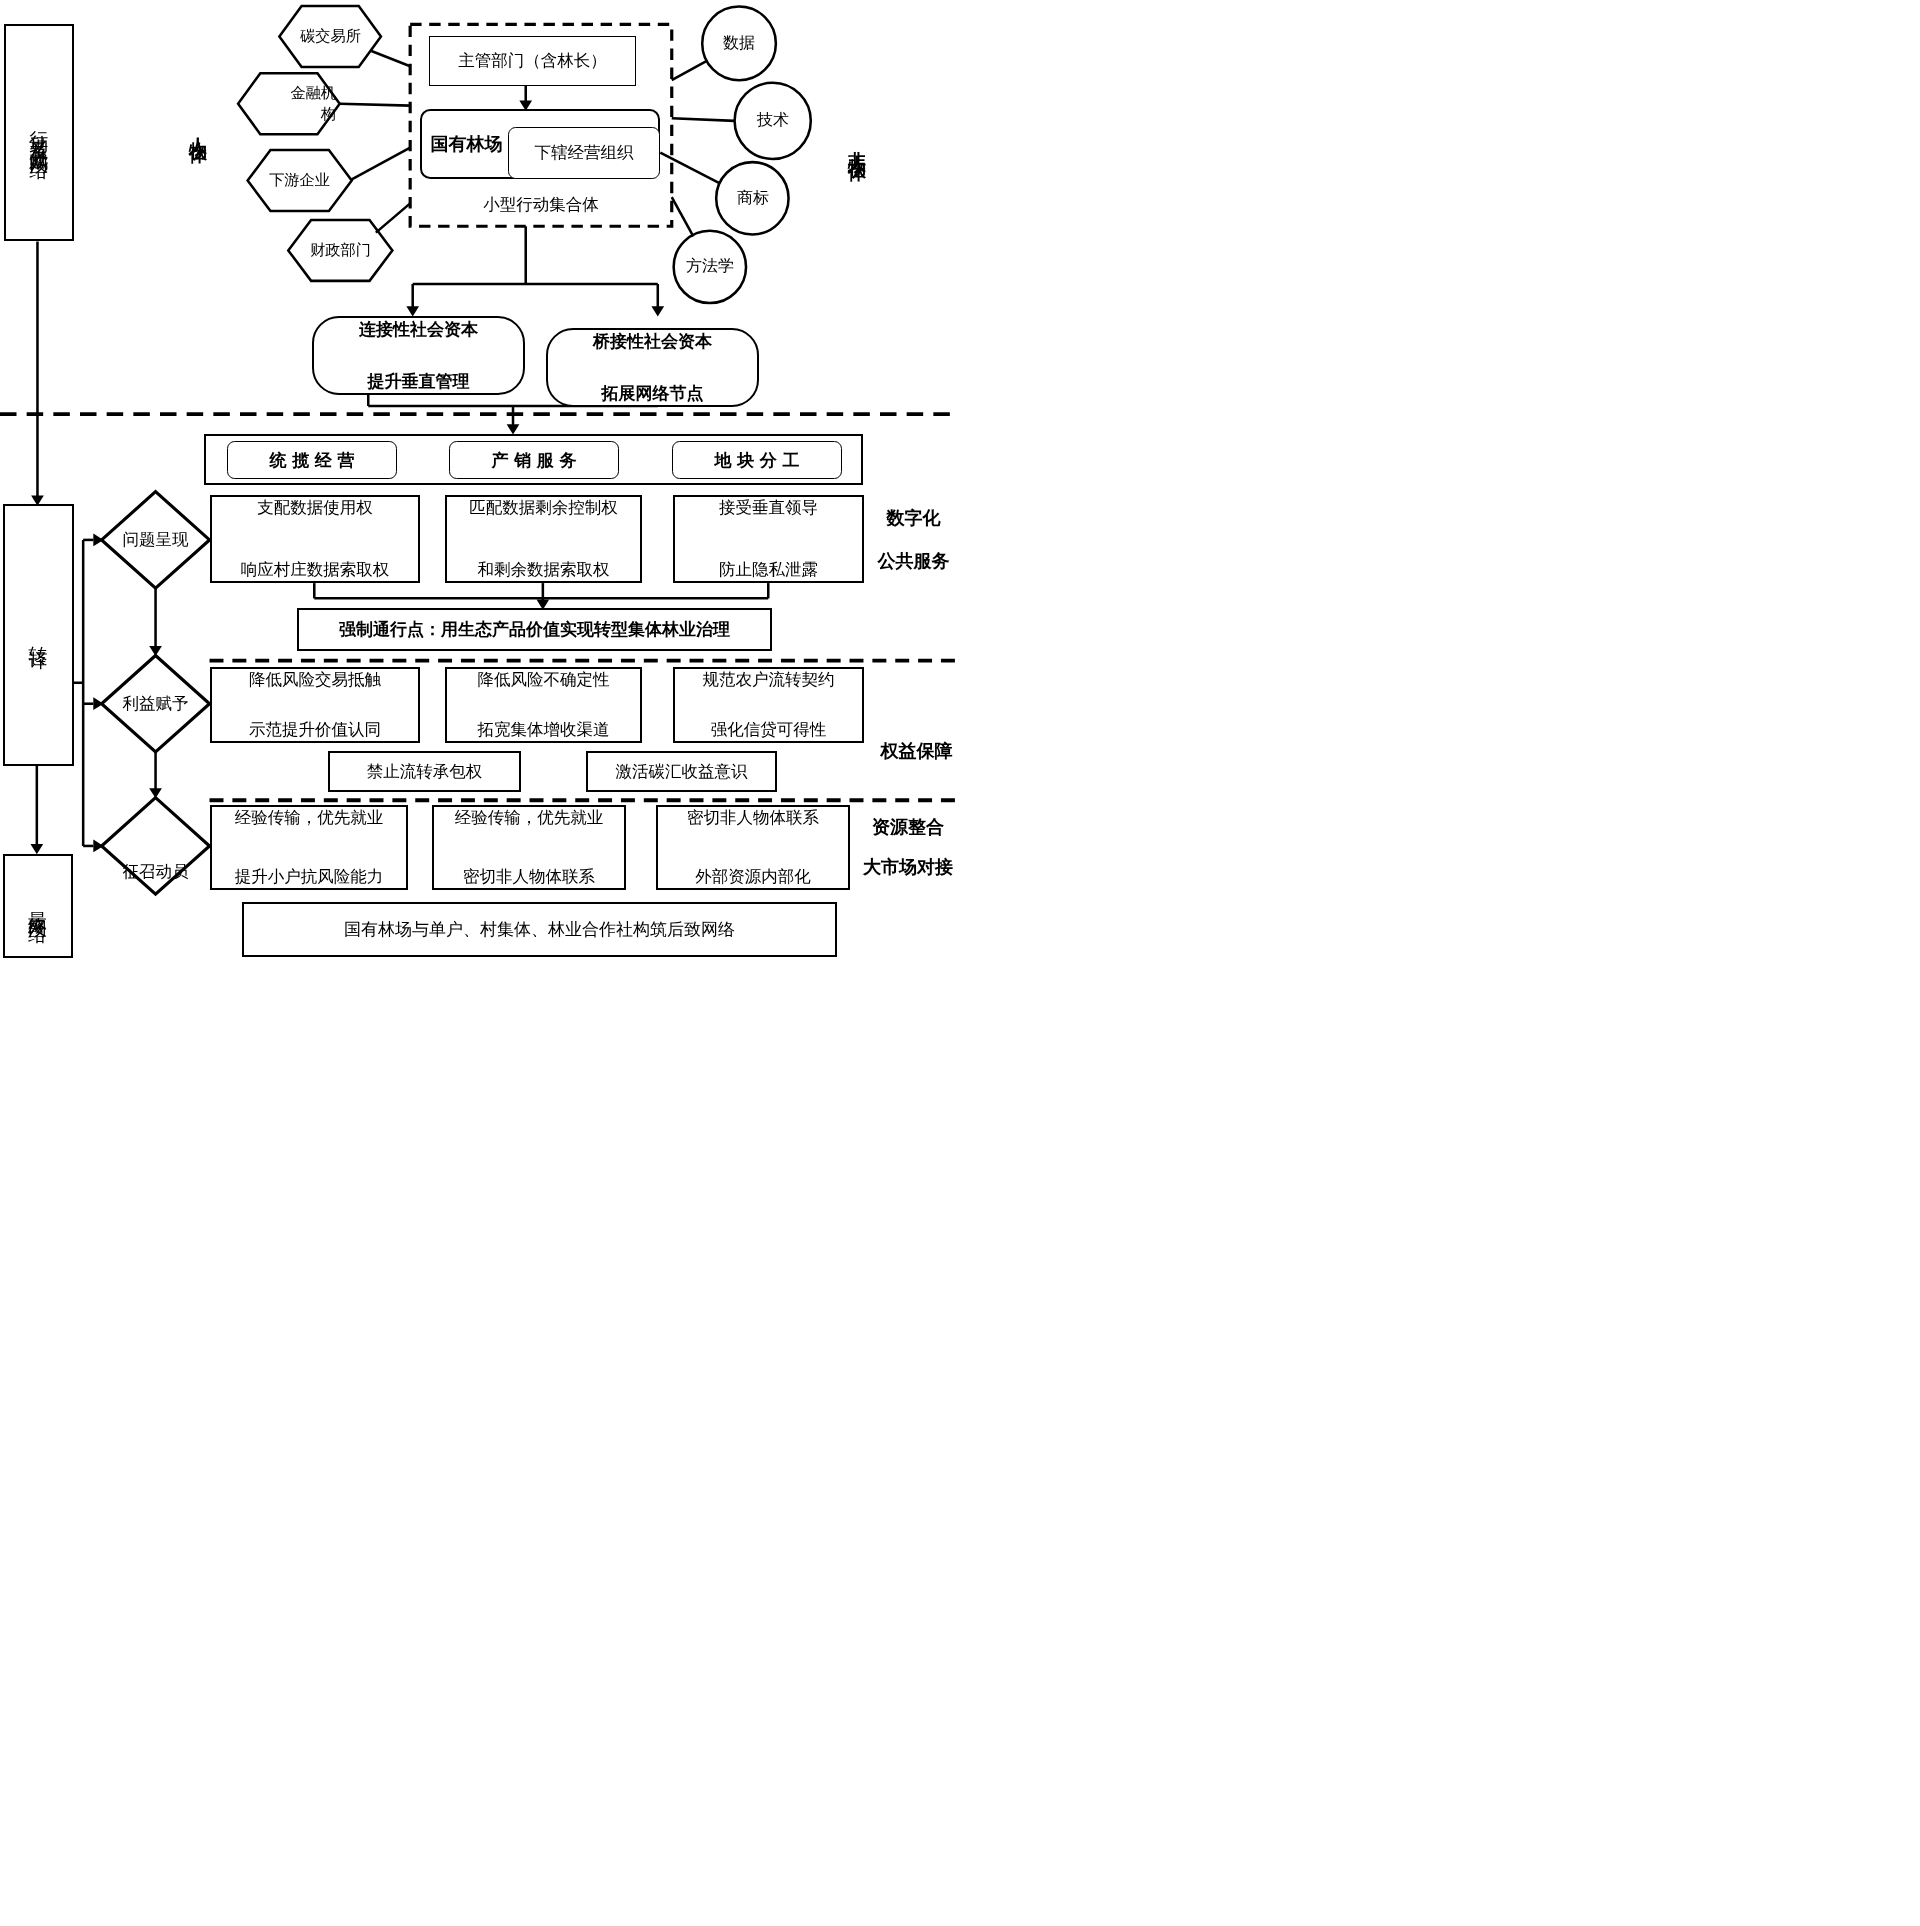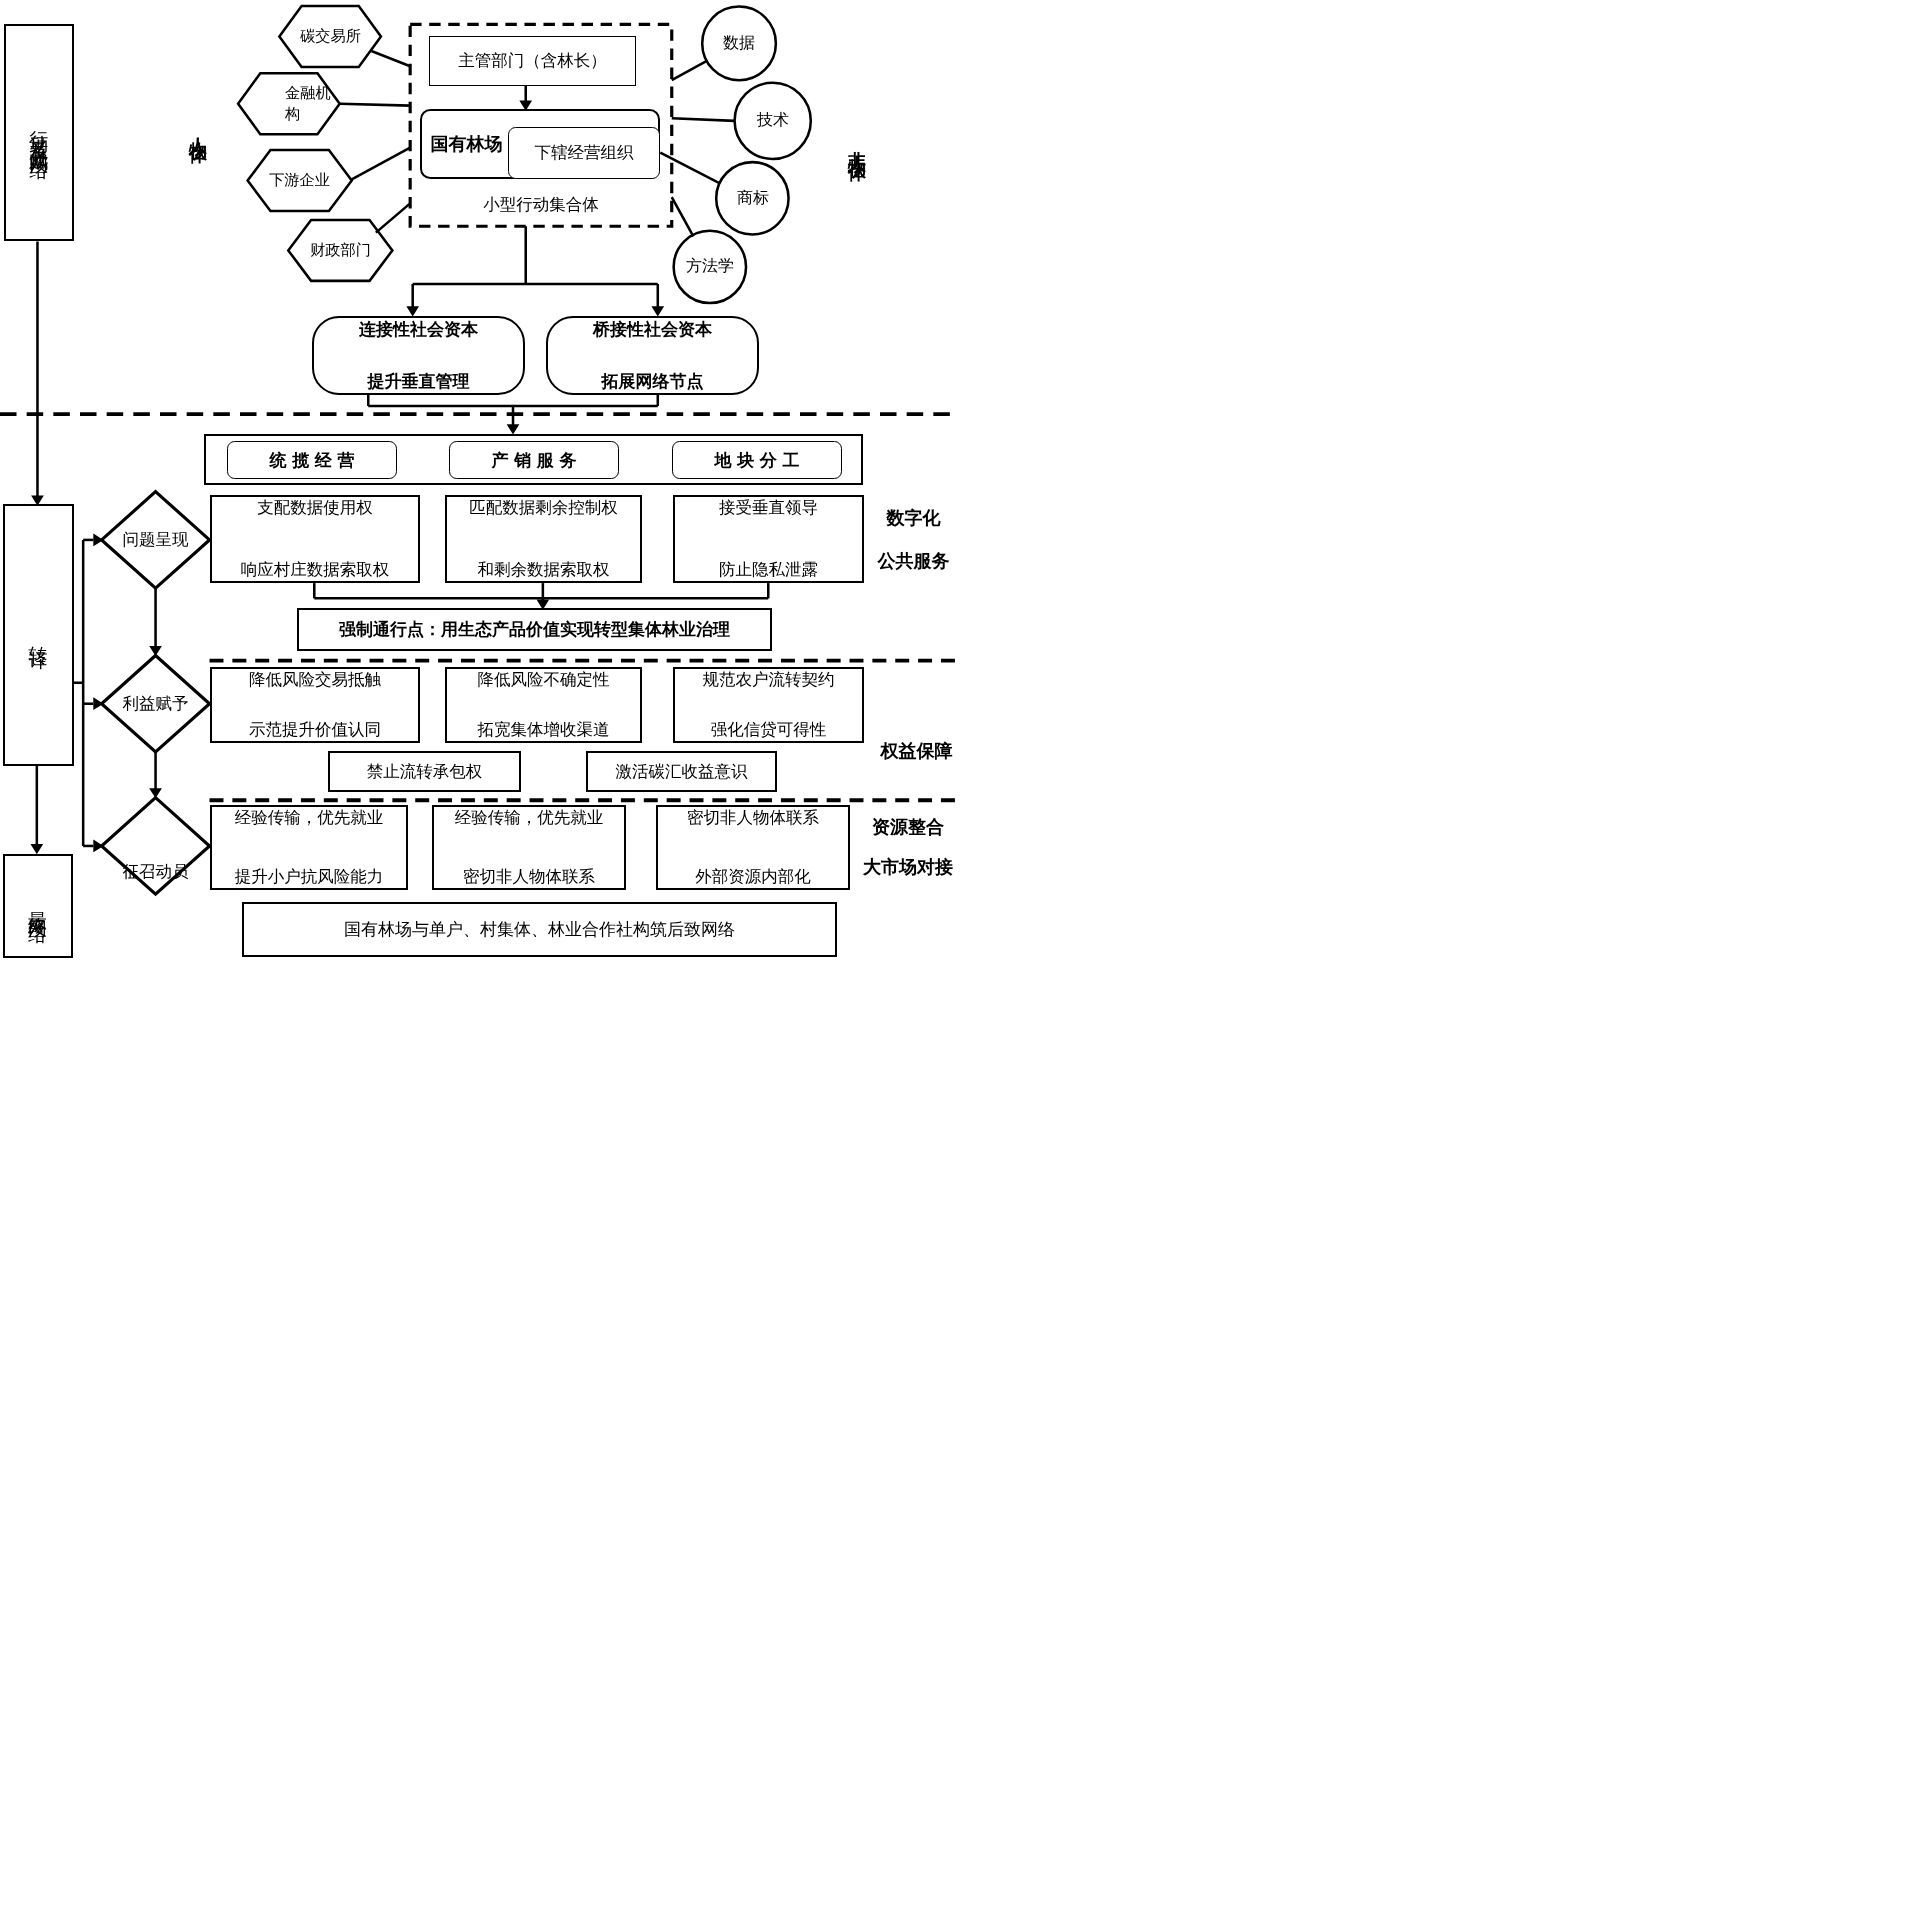--- a/index.html
+++ b/index.html
@@ -3,21 +3,21 @@
 <meta charset="utf-8">
 <title>Actor Network Diagram</title>
 <style>
   html,body{margin:0;padding:0;background:#fff;}
   #canvas{position:relative;width:960px;height:963px;background:#fff;
           font-family:"Liberation Serif","DejaVu Serif",serif;color:#000;overflow:hidden;}
   #wires{position:absolute;left:0;top:0;}
   .abs{position:absolute;box-sizing:border-box;}
   .box{border:2.5px solid #000;background:#fff;}
   .thin{border-width:1.9px;}
-  .lbl{display:flex;align-items:center;justify-content:center;text-align:left;}
+  .lbl{display:flex;align-items:center;justify-content:center;text-align:right;}
   .col2{display:flex;flex-direction:column;align-items:center;justify-content:space-between;text-align:center;}
   .vtext{writing-mode:vertical-rl;text-orientation:upright;letter-spacing:4.4px;}
   .f24{font-size:15.2px;} .f25{font-size:16px;} .f26{font-size:16.5px;} .f27{font-size:17px;}
   .f28{font-size:18px;font-weight:bold;} .f30{font-size:19px;}
   .bold{font-weight:bold;}
   .ls{letter-spacing:5.7px;text-indent:5.7px;}
   .round{border-radius:10.2px;}
   .capsule{border-radius:27px;}
   .pill{border-radius:7.6px;}
 </style>
@@ -130,21 +130,21 @@
   <div class="abs box thin lbl f26" style="left:429px;top:36px;width:207px;height:50px;">主管部门（含林长）</div>
   <div class="abs box round" style="left:420px;top:109px;width:240px;height:70px;"></div>
   <div class="abs lbl f28 bold" style="left:425px;top:109px;width:83px;height:70px;">国有林场</div>
   <div class="abs box pill lbl f26" style="left:508px;top:127px;width:152px;height:52px;border-width:1.9px;">下辖经营组织</div>
   <div class="abs lbl f26" style="left:410px;top:192px;width:262px;height:25.4px;">小型行动集合体</div>
 
   <div class="abs box capsule col2" style="left:312px;top:316px;width:213px;height:79px;">
     <span class="f27 bold">连接性社会资本</span>
     <span class="f27 bold">提升垂直管理</span>
   </div>
-  <div class="abs box capsule col2" style="left:546px;top:316px;width:213px;height:79px;">
+  <div class="abs box capsule col2" style="left:546px;top:328px;width:213px;height:79px;">
     <span class="f27 bold">桥接性社会资本</span>
     <span class="f27 bold">拓展网络节点</span>
   </div>
 
   <div class="abs lbl f26" style="left:108px;top:528px;width:95px;height:23px;">问题呈现</div>
   <div class="abs lbl f26" style="left:108px;top:692px;width:95px;height:23px;">利益赋予</div>
   <div class="abs lbl f26" style="left:108px;top:834px;width:95px;height:23px;margin-top:26px;">征召动员</div>
 
   <div class="abs box" style="left:204px;top:434px;width:659px;height:51px;"></div>
   <div class="abs box pill lbl f27 bold ls" style="left:227px;top:441px;width:170px;height:38px;border-width:1.9px;">统揽经营</div>

